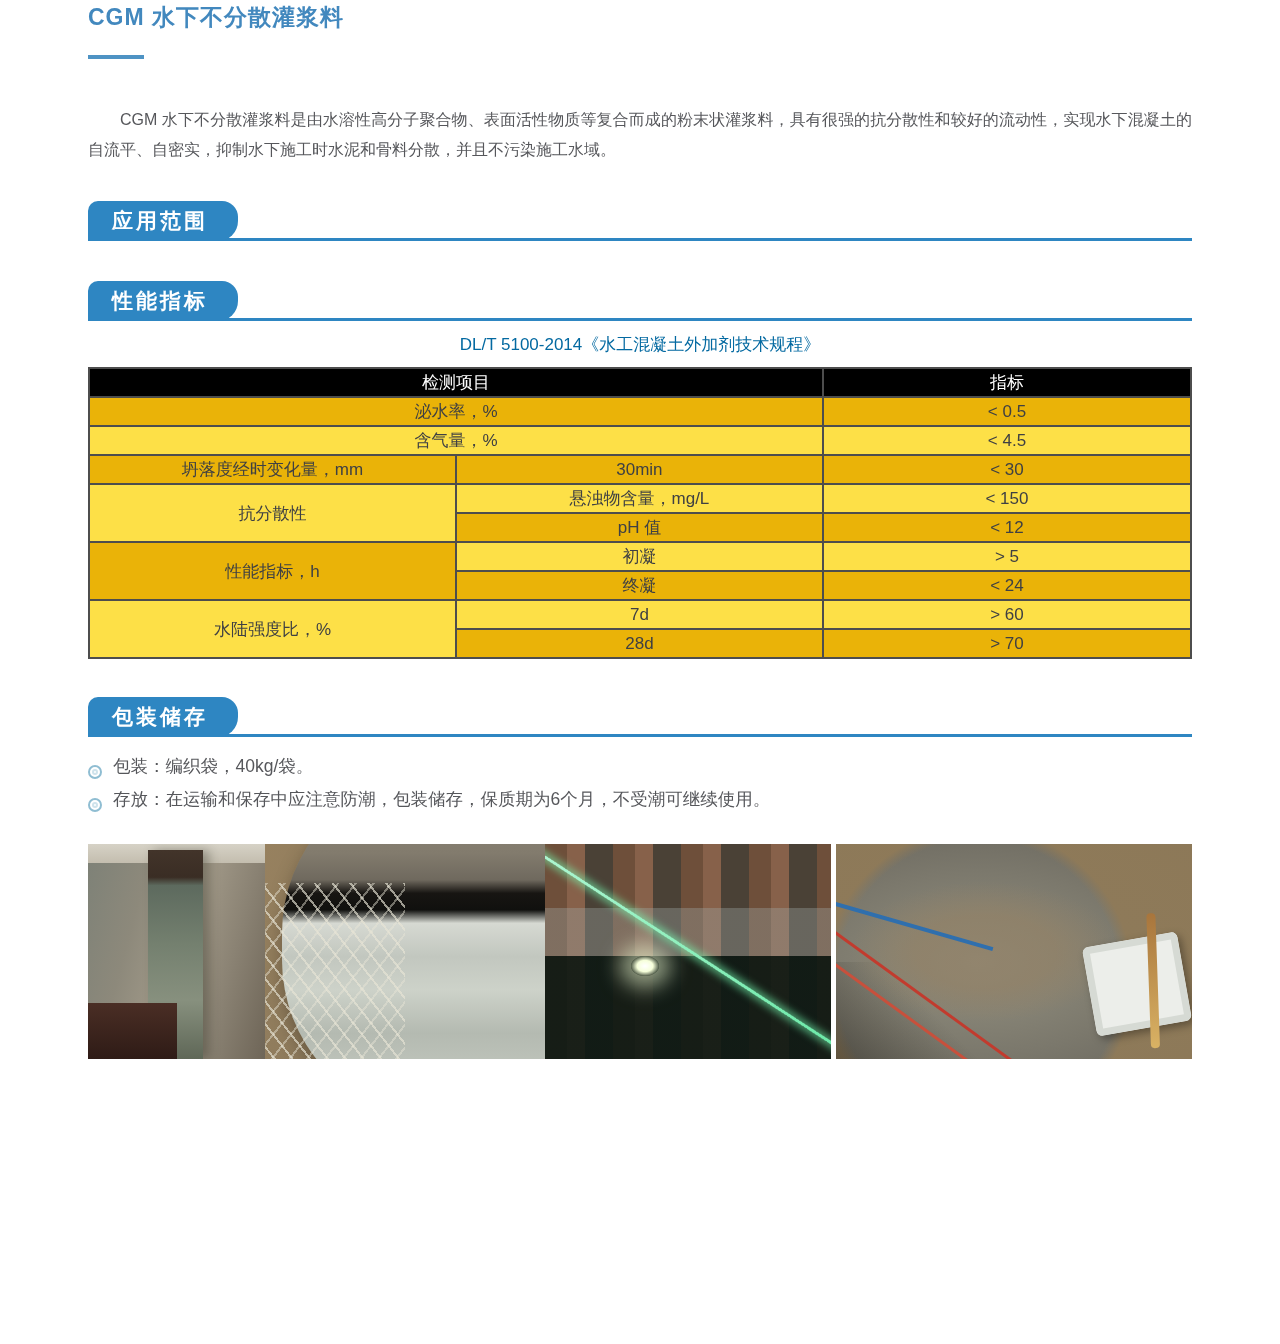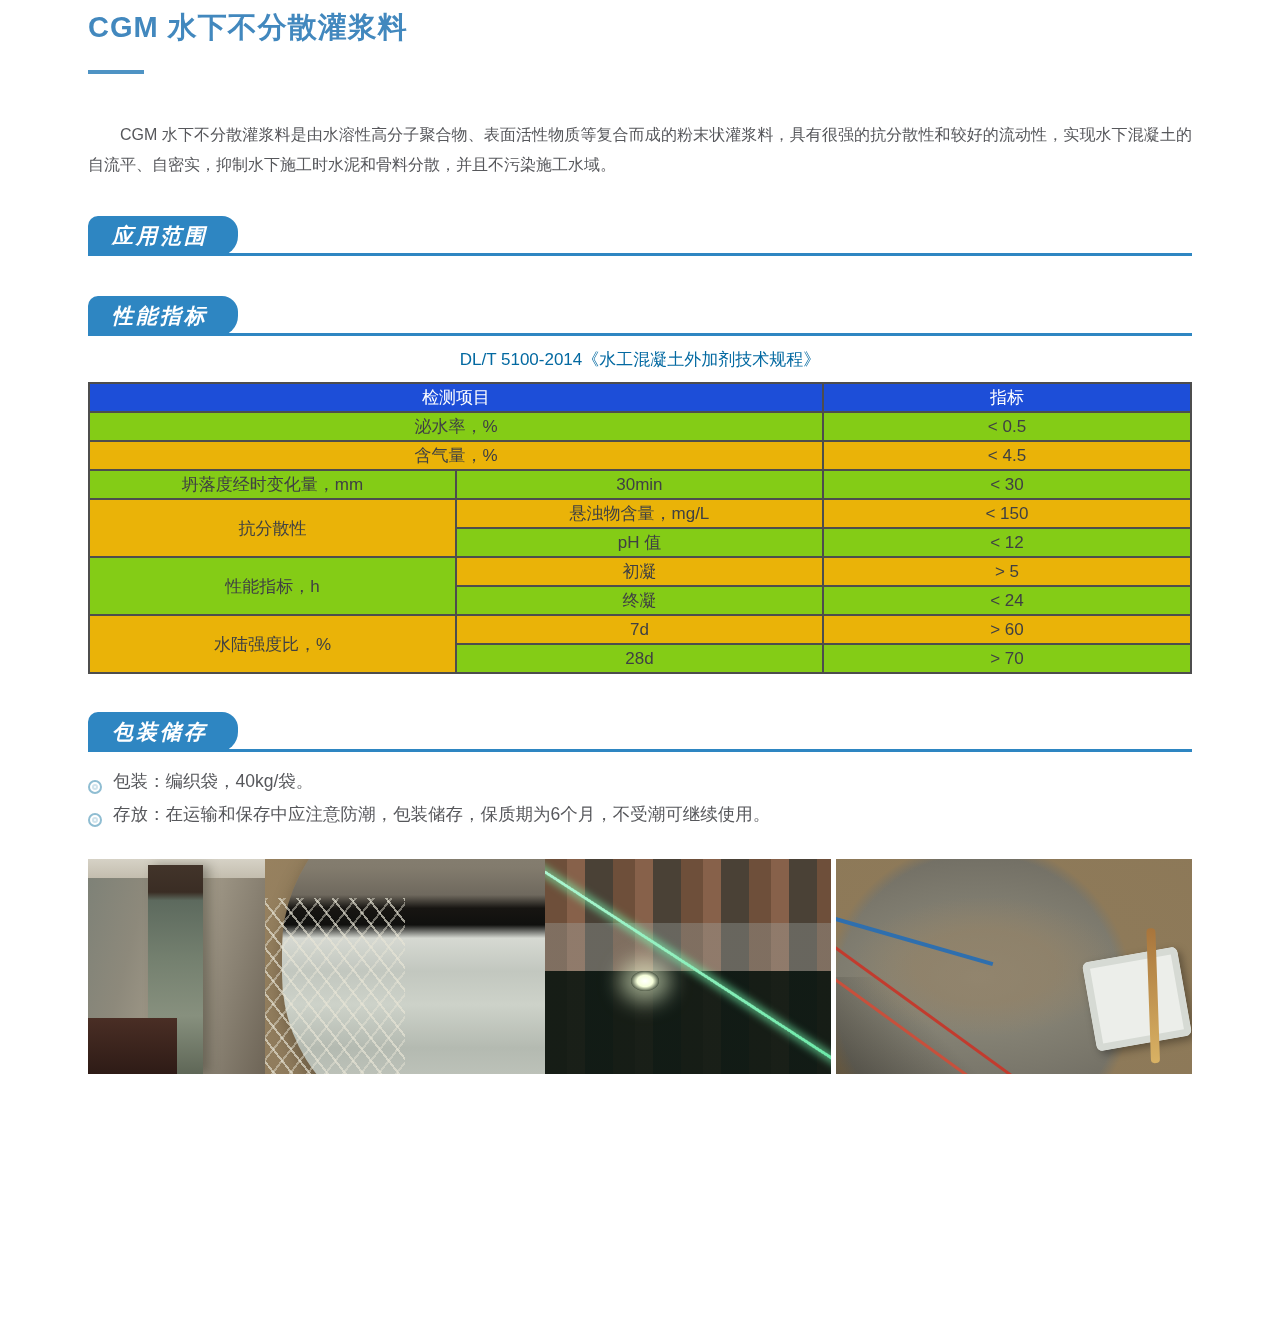--- a/index.html
+++ b/index.html
@@ -5,21 +5,21 @@
   * { box-sizing: border-box; }
   html, body { margin: 0; padding: 0; }
   body {
     width: 1280px; min-height: 1344px; background: #ffffff;
     font-family: "Liberation Sans", "DejaVu Sans", sans-serif;
     -webkit-font-smoothing: antialiased;
   }
   .page { padding: 0 88px; }
 
   h1.title {
-    margin: 8px 0 0; font-size: 29px; font-weight: 700;
+    margin: 2px 0 0; font-size: 23px; font-weight: 700;
     color: #4288be; letter-spacing: 1px;
   }
   .title-dash { margin-top: 22px; width: 56px; height: 4px; background: #4e93c4; }
 
   .para {
     margin: 0; color: #56575b; font-size: 16px; line-height: 30px;
     text-indent: 2em; text-align: justify;
   }
   .intro { margin-top: 46px; }
   .app-body { margin-top: 20px; }
@@ -28,37 +28,36 @@
     margin-top: 36px; position: relative; height: 40px;
     border-bottom: 3px solid #2e86c2;
   }
   .section-head .tab {
     position: absolute; left: 0; top: 0; height: 40px;
     display: inline-flex; align-items: center;
     padding: 0 30px 0 24px;
     background: #2e86c2; color: #ffffff;
     font-size: 21px; font-weight: 700; letter-spacing: 3px;
     border-radius: 10px 16px 20px 0;
-    font-style: italic;
   }
   .section-head.perf { margin-top: 40px; }
   .section-head.pack { margin-top: 38px; text-align: right; }
 
   .caption { margin: 12px 0 0; text-align: center; color: #0369a1; font-size: 17px; }
 
   table.perf-table {
     margin-top: 11px; width: 100%; border-collapse: collapse; table-layout: fixed;
     text-align: center; color: #3f4043; font-size: 17px;
   }
   .perf-table th, .perf-table td {
     border: 2px solid #4d4d4d; height: 29px; padding: 1px 4px; font-weight: 400;
   }
-  .perf-table thead th { background: #1d4ed8; color: #ffffff; margin-left: 47px; }
-  .perf-table td.gray { background: #84cc16; }
-  .perf-table td.white { background: #eab308; margin-left: 40px; }
+  .perf-table thead th { background: #000000; color: #ffffff; margin-left: 47px; }
+  .perf-table td.gray { background: #eab308; }
+  .perf-table td.white { background: #fde047; margin-left: 40px; }
 
   ul.bullets { list-style: none; margin: 16px 0 0; padding: 0; color: #56575b; font-size: 17.5px; }
   ul.bullets li { display: flex; align-items: flex-end; gap: 11px; line-height: 26px; margin-bottom: 7px; }
   .bullet {
     flex: none; width: 14px; height: 14px; border: 2px solid #8fbdd2; border-radius: 50%;
     position: relative;
   }
   .bullet::after {
     content: ''; position: absolute; inset: 2px; border-radius: 50%;
     border: 2px solid #cfe3ec;

